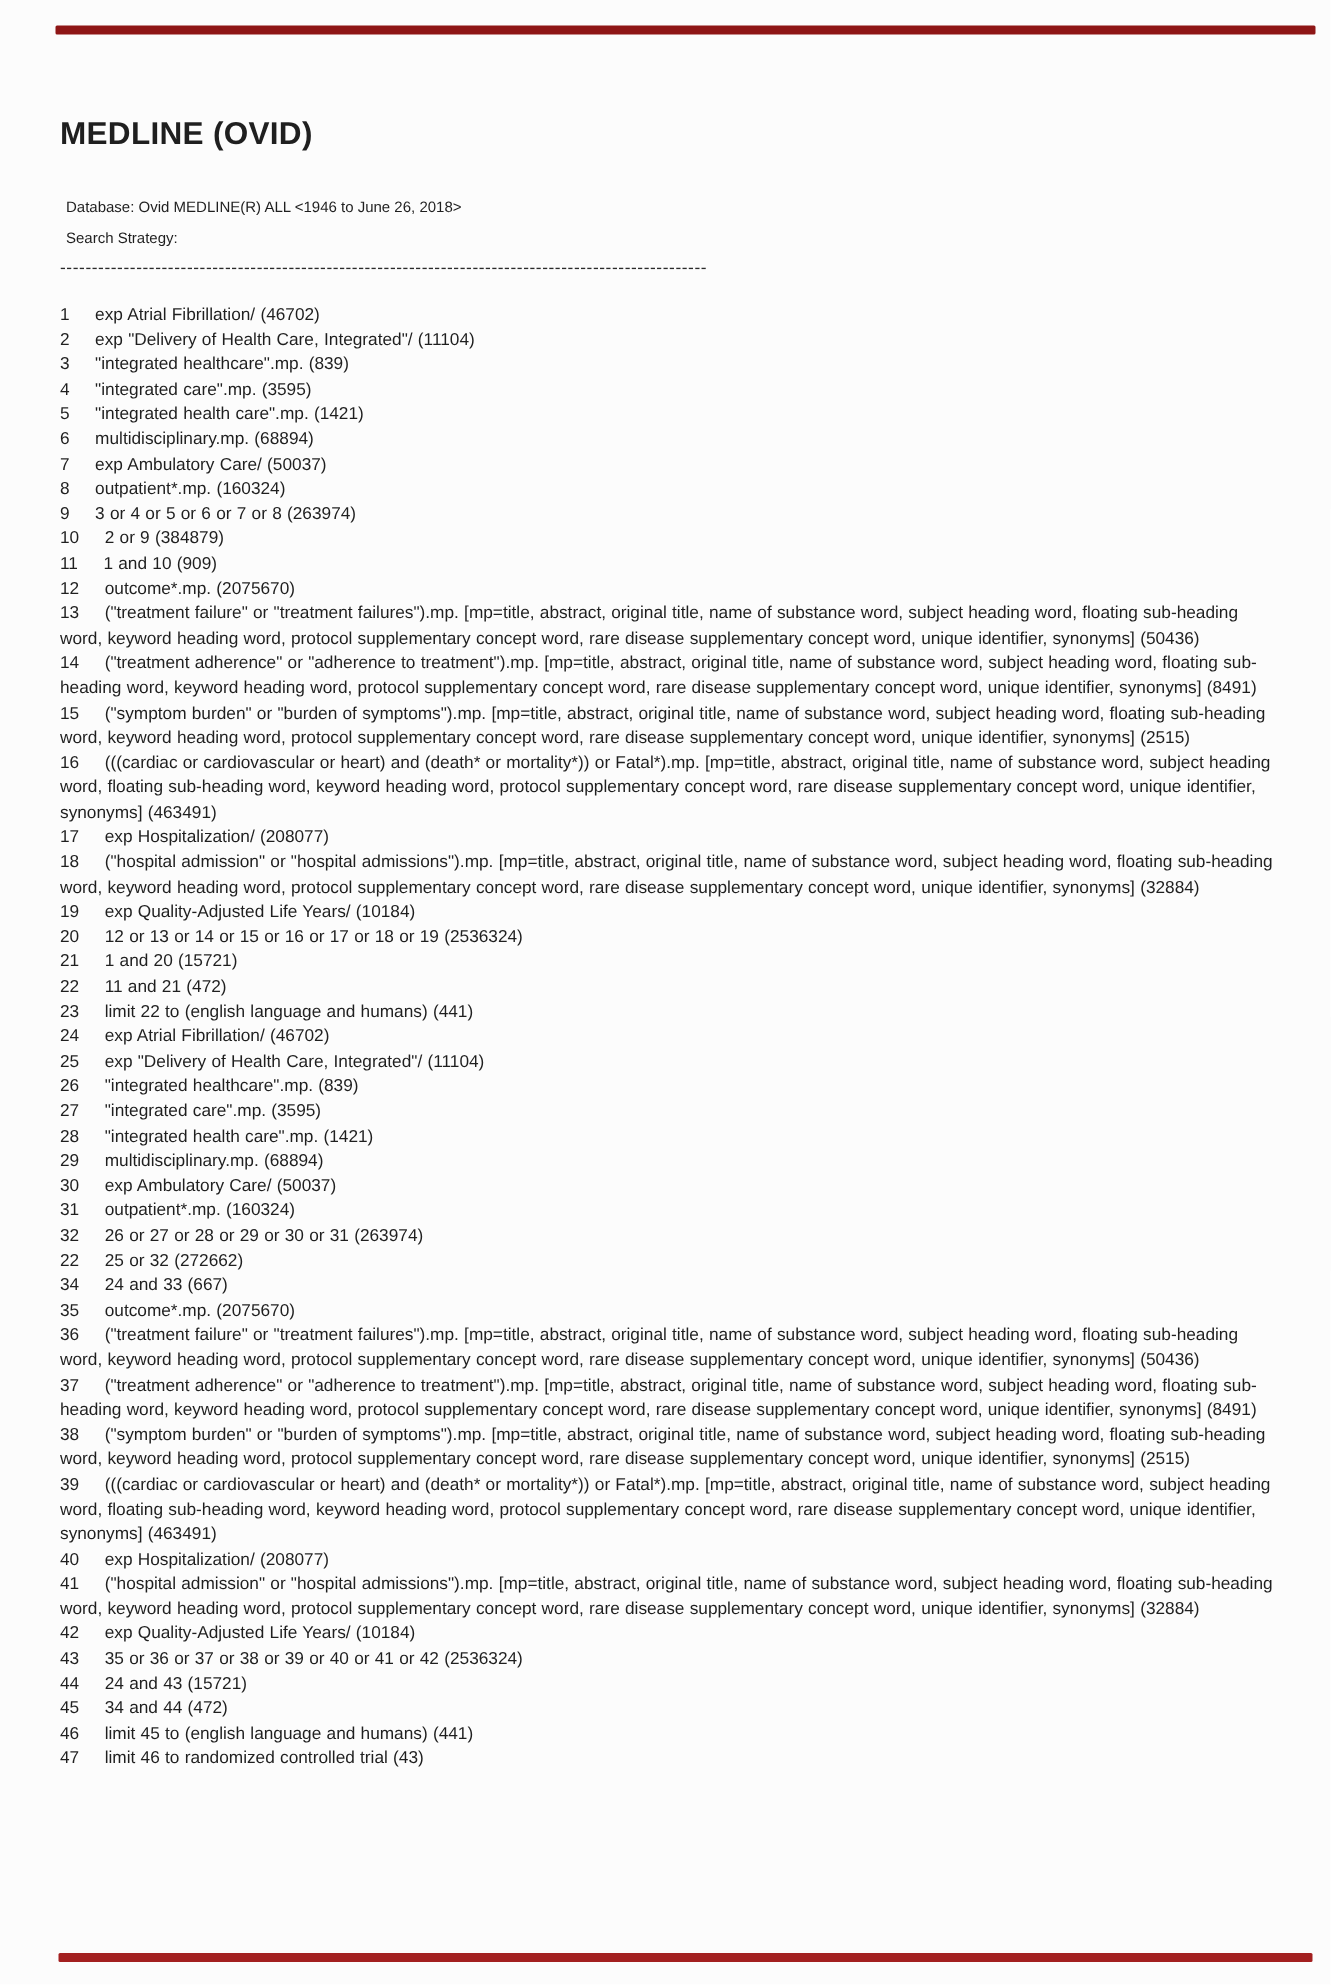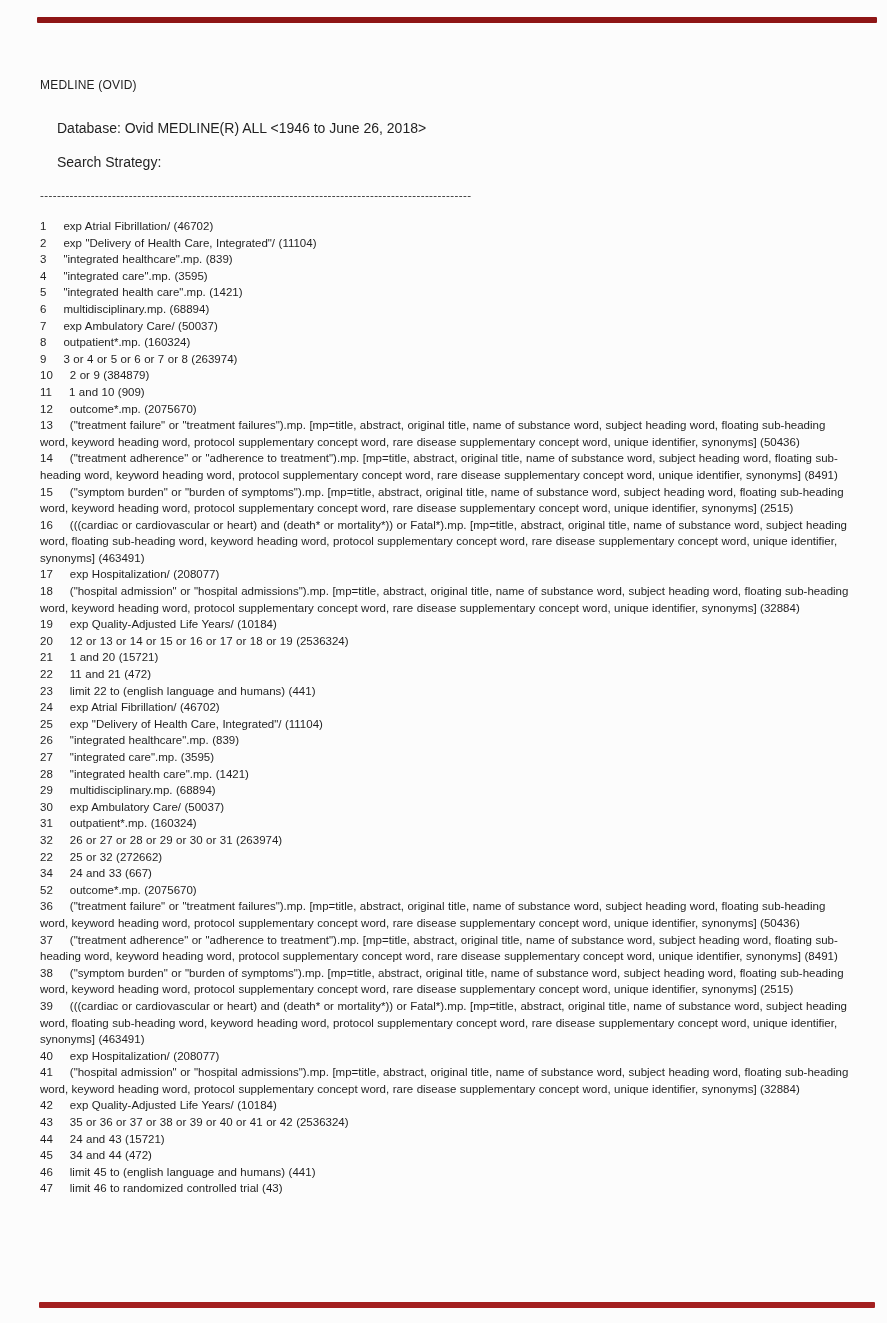--- a/index.html
+++ b/index.html
@@ -34,27 +34,27 @@
     background: var(--bar-bottom, #a62020);
   }
   .content {
     position: absolute;
     left: 40px;
     top: 78px;
     width: 812px;
   }
   .doc-title {
     margin: 0 0 28px 0;
-    font-size: 12px;
-    font-weight: normal;
+    font-size: 21px;
+    font-weight: bold;
     letter-spacing: 0.2px;
   }
   .meta-line {
-    margin: 17px;
-    font-size: 14px;
+    margin: 4px;
+    font-size: 10px;
     line-height: 17px;
   }
   .separator {
     margin: 2px 0 0 0;
     font-size: 11.5px;
     line-height: 15px;
     letter-spacing: 0.4px;
     color: #2a2a2a;
     white-space: nowrap;
     overflow: hidden;
@@ -225,21 +225,21 @@
 
         <p class="entry">
           <span class="num">22</span><span class="gap"></span><span class="txt">25 or 32 (272662)</span>
         </p>
 
         <p class="entry">
           <span class="num">34</span><span class="gap"></span><span class="txt">24 and 33 (667)</span>
         </p>
 
         <p class="entry">
-          <span class="num">52</span><span class="gap"></span><span class="txt">outcome*.mp. (2075670)</span>
+          <span class="num">35</span><span class="gap"></span><span class="txt">outcome*.mp. (2075670)</span>
         </p>
 
         <p class="entry">
           <span class="num">36</span><span class="gap"></span><span class="txt">("treatment failure" or "treatment failures").mp. [mp=title, abstract, original title, name of substance word, subject heading word, floating sub-heading word, keyword heading word, protocol supplementary concept word, rare disease supplementary concept word, unique identifier, synonyms] (50436)</span>
         </p>
 
         <p class="entry">
           <span class="num">37</span><span class="gap"></span><span class="txt">("treatment adherence" or "adherence to treatment").mp. [mp=title, abstract, original title, name of substance word, subject heading word, floating sub-heading word, keyword heading word, protocol supplementary concept word, rare disease supplementary concept word, unique identifier, synonyms] (8491)</span>
         </p>
 

